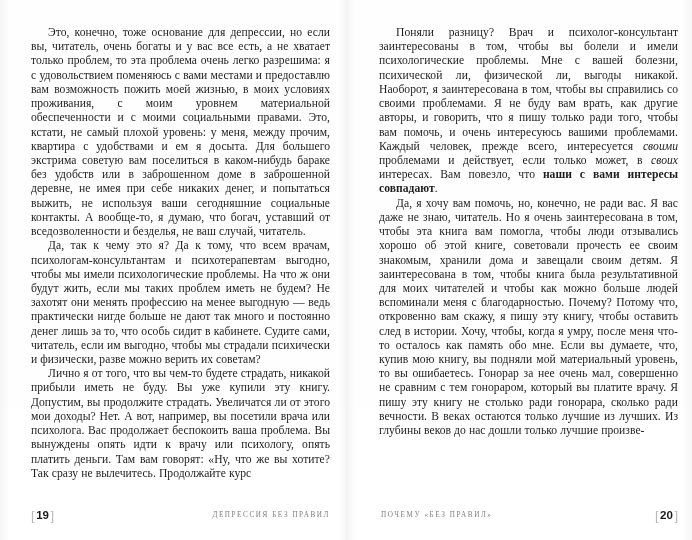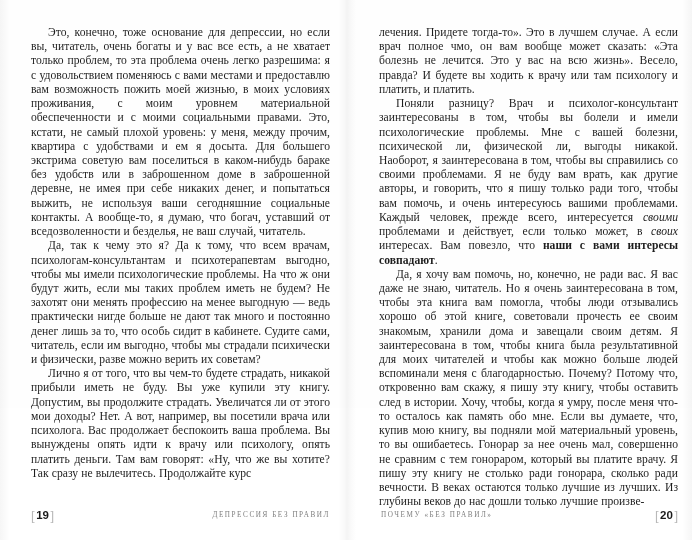--- a/index.html
+++ b/index.html
@@ -154,21 +154,20 @@
         <span class="bracket right">]</span>
       </div>
       <div class="running-head">ДЕПРЕССИЯ БЕЗ ПРАВИЛ</div>
     </div>
   </div>
 
   <div class="gutter-shadow"></div>
 
   <div class="page page-right">
     <div class="text-column">
-      <p class="body-par no-indent">лечения. Придете тогда-то». Это в лучшем случае. А если врач полное чмо, он вам вообще может сказать: «Эта болезнь не лечится. Это у вас на всю жизнь». Весело, правда? И будете вы ходить к врачу или там психологу и платить, и платить.</p>
 
       <p class="body-par indent"><span>Поняли разницу? Врач и психолог-консультант заинтересованы в том, чтобы вы болели и имели психологические проблемы. Мне с вашей болезни, психической ли, физической ли, выгоды никакой. Наоборот, я заинтересована в том, чтобы вы справились со своими проблемами. Я не буду вам врать, как другие авторы, и говорить, что я пишу только ради того, чтобы вам помочь, и очень интересуюсь вашими проблемами. Каждый человек, прежде всего, интересуется </span><em class="em-word">своими</em><span> проблемами и действует, если только может, в </span><em class="em-word">своих</em><span> интересах. Вам повезло, что </span><strong class="bold-phrase">наши с вами интересы совпадают</strong><span>.</span></p>
 
       <p class="body-par indent">Да, я хочу вам помочь, но, конечно, не ради вас. Я вас даже не знаю, читатель. Но я очень заинтересована в том, чтобы эта книга вам помогла, чтобы люди отзывались хорошо об этой книге, советовали прочесть ее своим знакомым, хранили дома и завещали своим детям. Я заинтересована в том, чтобы книга была результативной для моих читателей и чтобы как можно больше людей вспоминали меня с благодарностью. Почему? Потому что, откровенно вам скажу, я пишу эту книгу, чтобы оставить след в истории. Хочу, чтобы, когда я умру, после меня что-то осталось как память обо мне. Если вы думаете, что, купив мою книгу, вы подняли мой материальный уровень, то вы ошибаетесь. Гонорар за нее очень мал, совершенно не сравним с тем гонораром, который вы платите врачу. Я пишу эту книгу не столько ради гонорара, сколько ради вечности. В веках остаются только лучшие из лучших. Из глубины веков до нас дошли только лучшие произве-</p>
     </div>
 
     <div class="page-footer">
       <div class="folio">
         <span class="bracket left">[</span>
         <span>20</span>

